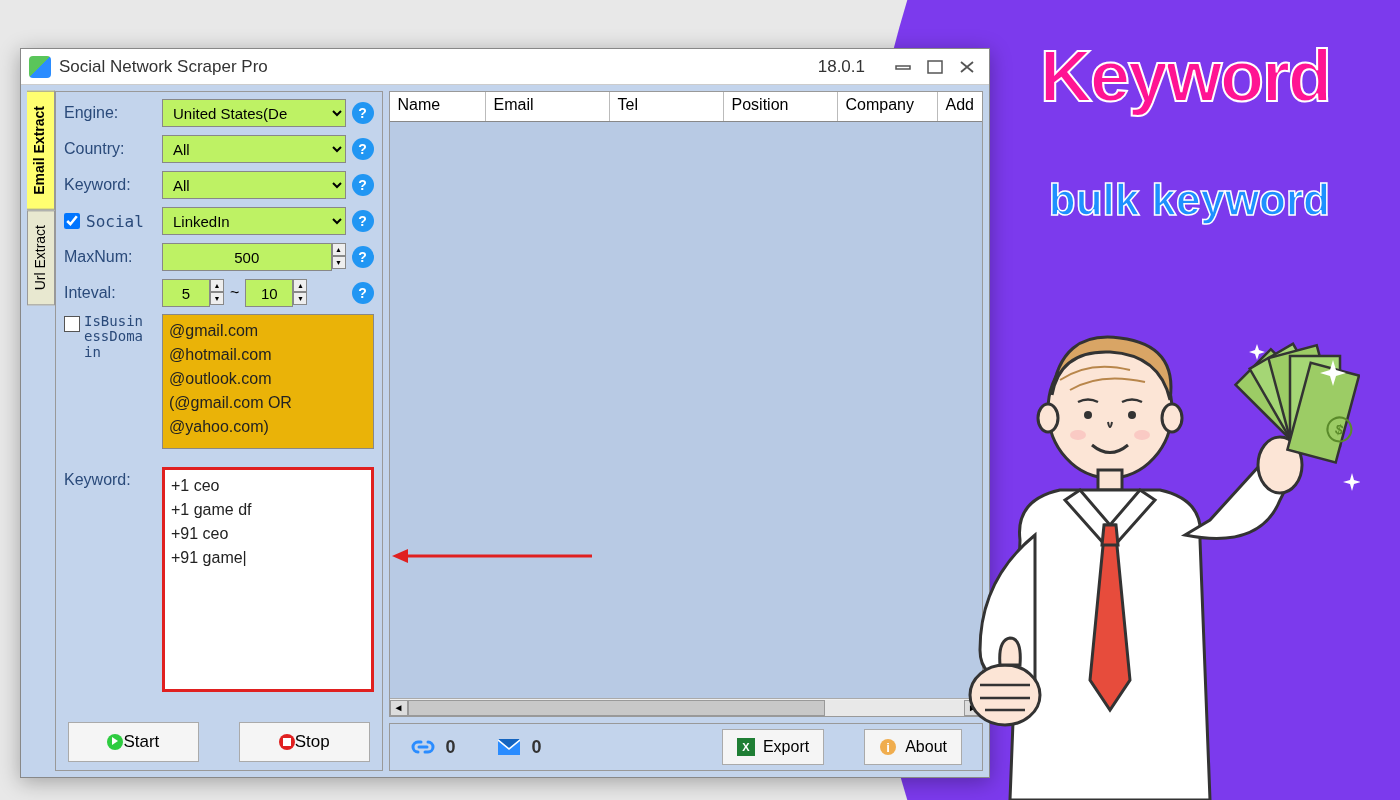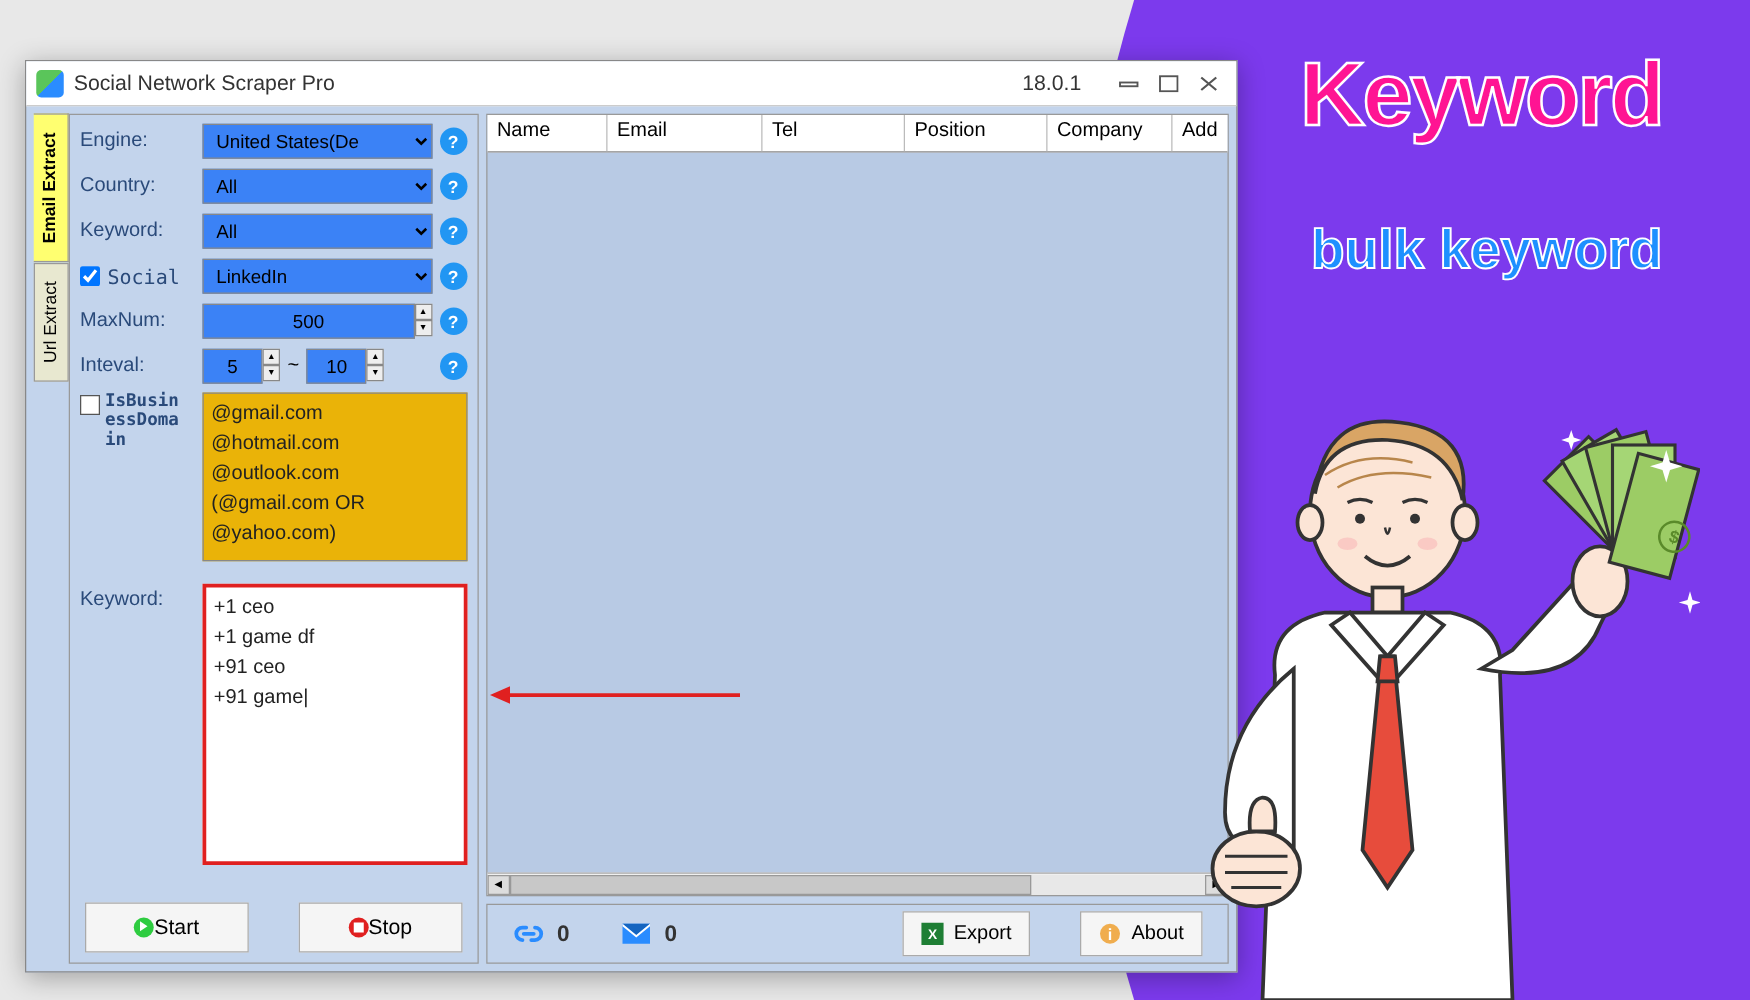--- a/index.html
+++ b/index.html
@@ -126,42 +126,42 @@
   font-size: 16px;
   color: #2a4a7a;
 }
 .form-row .ctrl {
   flex: 1;
   margin-right: 6px;
 }
 select, input[type=text], .num-input {
   height: 28px;
   border: 1px solid #888;
-  background: #3b82f6;
+  background: #bef264;
   font-size: 15px;
   padding: 0 6px;
   width: 100%;
 }
 .help-btn {
   width: 22px; height: 22px; border-radius: 50%;
   background: #2196f3; color: #fff;
   display: flex; align-items: center; justify-content: center;
   font-size: 14px; font-weight: bold; cursor: pointer;
   flex-shrink: 0;
 }
 .chk { width: 16px; height: 16px; margin-right: 6px; }
 .num-wrap { display: flex; align-items: center; gap: 6px; }
 .num-box { display: flex; }
 .num-input { width: 48px; text-align: center; }
 .spinner { display: flex; flex-direction: column; }
 .spinner div { width: 14px; height: 13px; border: 1px solid #888; background: #eee; font-size: 7px; text-align: center; line-height: 11px; cursor: pointer; }
 .domain-row { align-items: flex-start; height: auto; }
 .domain-label { display: flex; align-items: flex-start; width: 98px; font-size: 15px; color: #2a4a7a; }
 .domain-label .chk-box { width: 16px; height: 16px; border: 1px solid #555; background: #fff; margin-right: 4px; flex-shrink: 0; margin-top: 2px; }
-.domain-text { font-family: monospace; font-size: 14px; line-height: 1.1; font-weight: bold; }
+.domain-text { font-family: monospace; font-size: 14px; line-height: 1.1; }
 .domain-box {
   flex: 1; height: 135px; border: 1px solid #888; background: #eab308;
   padding: 4px 6px; font-size: 16px; line-height: 1.5; color: #222; white-space: pre;
 }
 .keyword-row { align-items: flex-start; flex: 1; }
 .keyword-box {
   flex: 1; border: 3px solid #e02020; background: #fff;
   padding: 4px 6px; font-size: 16px; line-height: 1.5; color: #222; white-space: pre;
   height: 225px;
 }

